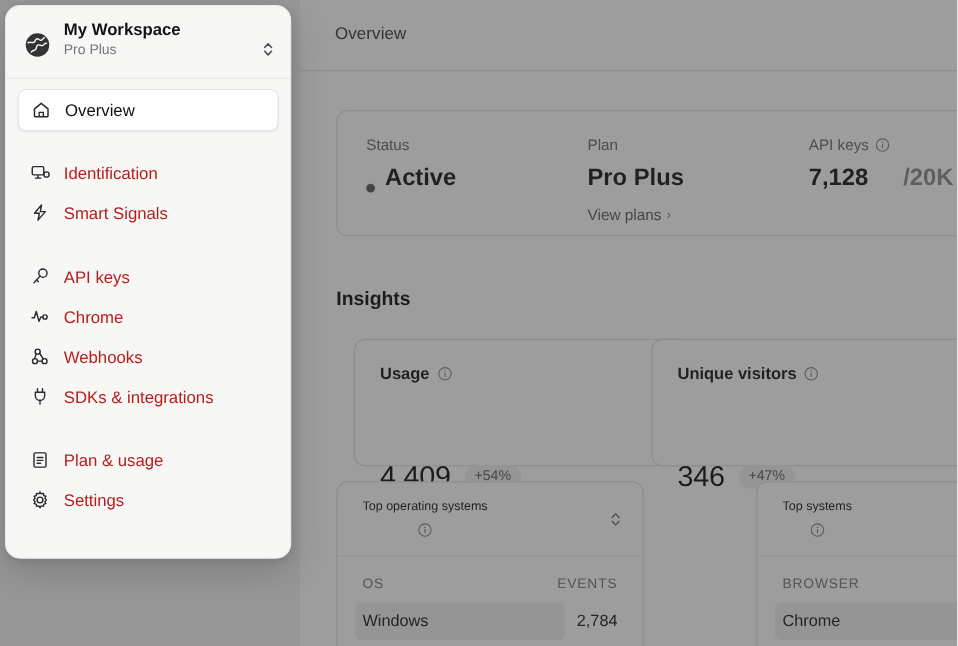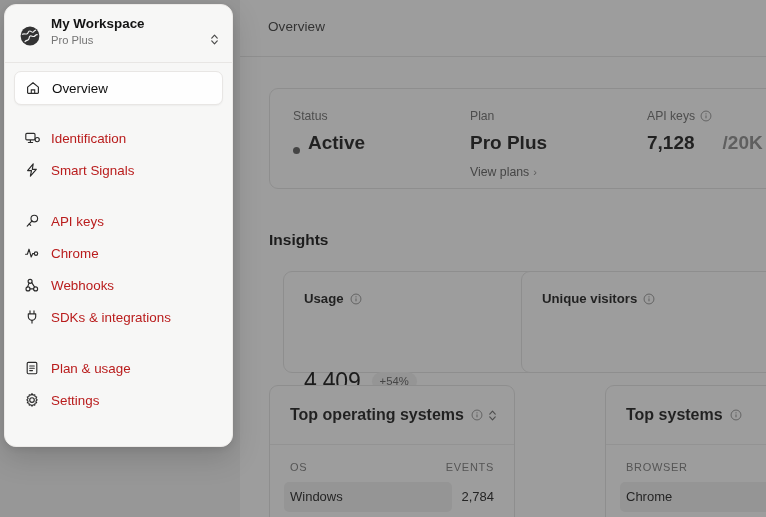--- a/index.html
+++ b/index.html
@@ -192,27 +192,28 @@
 
   .table-head {
     height: 59px;
     border-bottom: 1px solid #ececec;
     display: flex;
     align-items: center;
     justify-content: space-between;
     padding: 0 16px 0 20px;
   }
   .table-head-title {
-    font-size: 16px;
+    font-size: 10px;
     color: #1d1d1d;
-    font-weight: 700;
+    font-weight: 400;
     display: flex;
     align-items: center;
     gap: 7px;
     white-space: nowrap;
+    flex-direction: column;
   }
 
   .table-cols {
     display: flex;
     justify-content: space-between;
     padding: 16px 20px 0 20px;
     font-size: 11px;
     letter-spacing: 0.7px;
     color: #7b7b7b;
     text-transform: uppercase;
@@ -446,20 +447,24 @@
                   <rect x="7.35" y="7" width="1.3" height="4.4" rx="0.6" fill="#8a8a8a"></rect>
                 </svg>
             </span>
           </div>
           <span class="sorter">
             <svg viewBox="0 0 12 16" width="11" height="15">
                 <path d="M3 6.4 L6 3.2 L9 6.4" fill="none" stroke="#6f6f6f" stroke-width="1.25" stroke-linecap="round" stroke-linejoin="round"></path>
                 <path d="M3 9.6 L6 12.8 L9 9.6" fill="none" stroke="#6f6f6f" stroke-width="1.25" stroke-linecap="round" stroke-linejoin="round"></path>
               </svg>
           </span>
+        </div>
+        <div class="metric-body">
+          <span class="metric-value">346</span>
+          <span class="metric-delta">+47%</span>
         </div>
       </div>
 
       <div class="table-card table-a">
         <div class="table-head">
           <div class="table-head-title">
             <span>Top operating systems</span>
             <span class="info-icon">
               <svg viewBox="0 0 16 16" width="12" height="12">
                   <circle cx="8" cy="8" r="6.6" fill="none" stroke="#8a8a8a" stroke-width="1.2"></circle>

